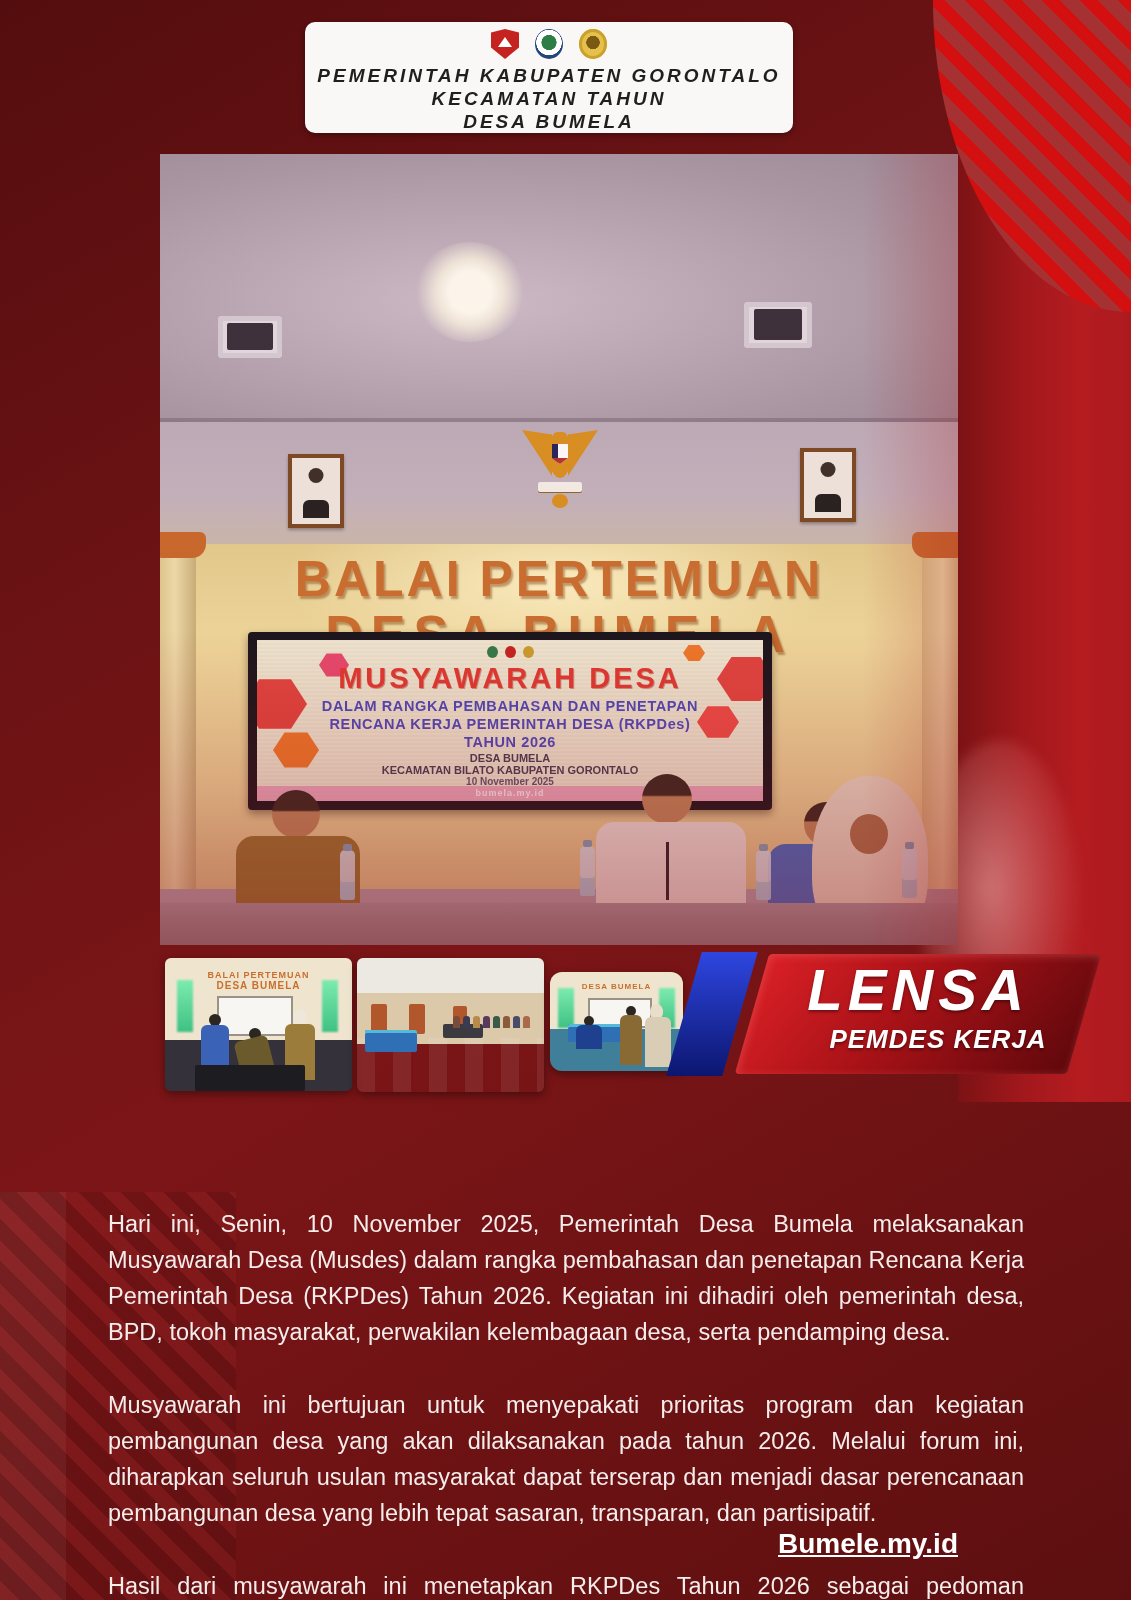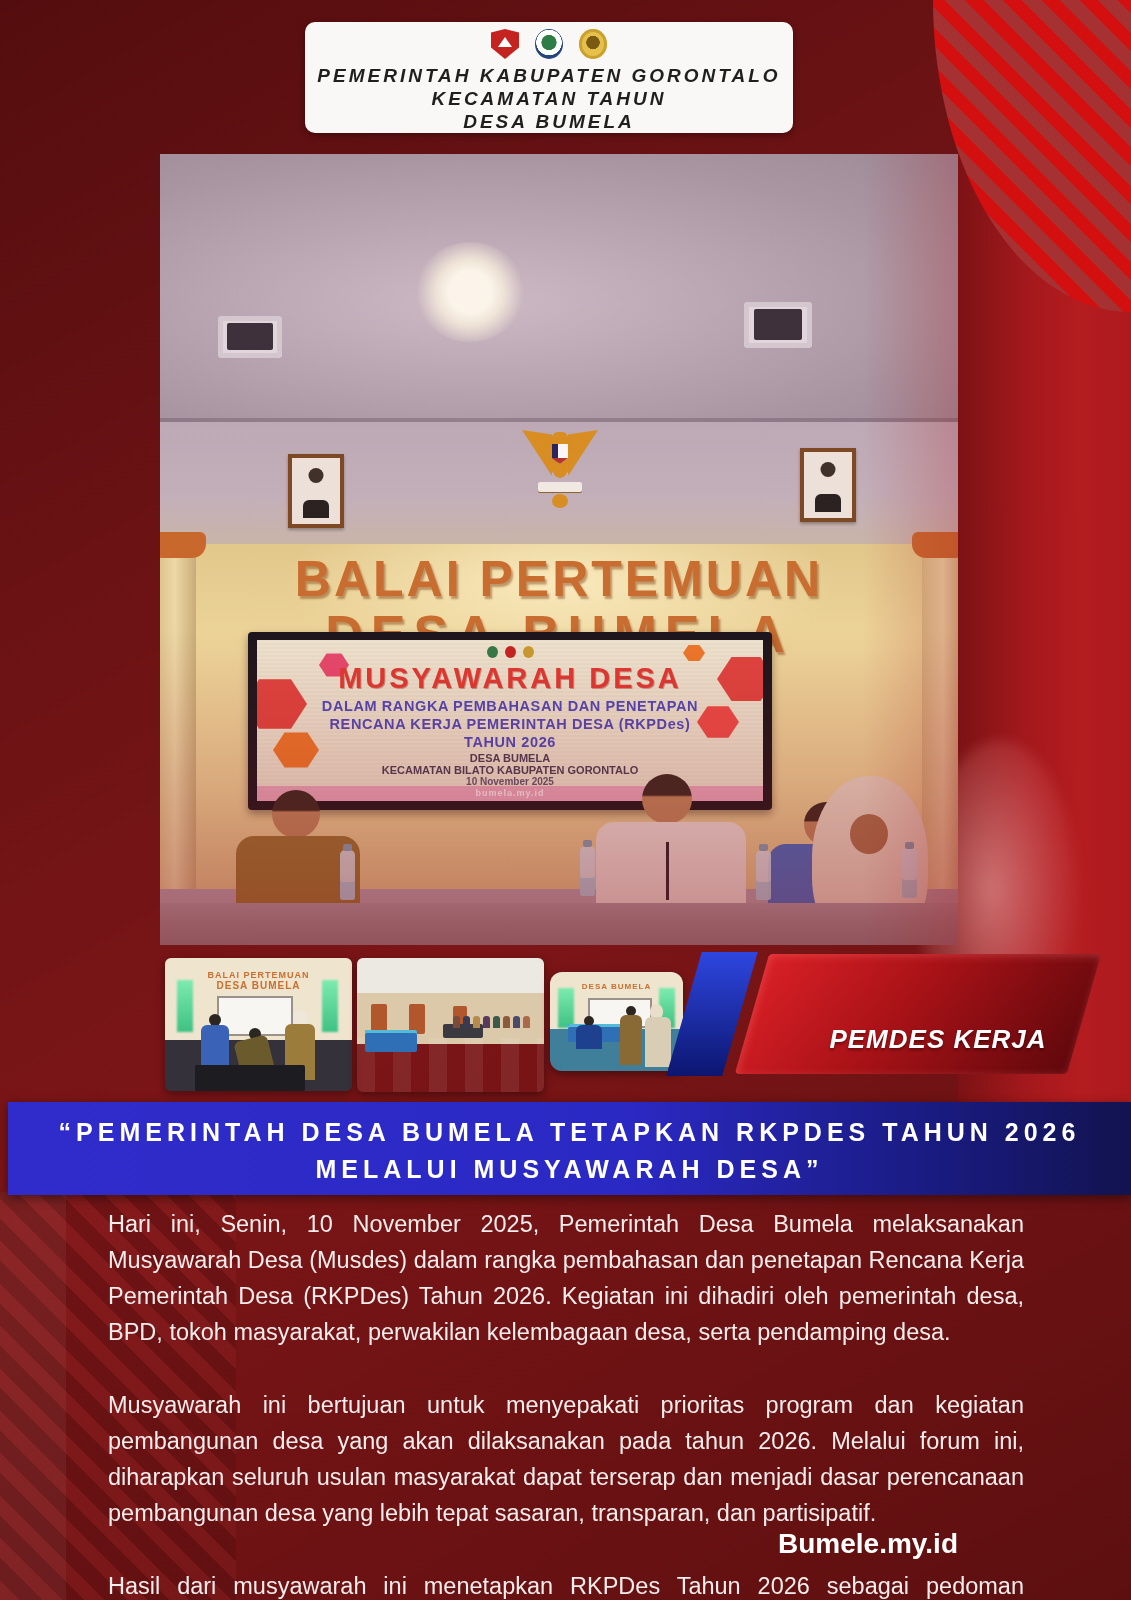--- a/index.html
+++ b/index.html
@@ -136,21 +136,21 @@
   
   .headline{left:8px;top:1102px;width:1123px;height:93px;
     background:linear-gradient(90deg,#2f2ccb 0%,#2b29c4 55%,#1a1b82 82%,#12134f 100%);
     box-shadow:0 3px 10px rgba(0,0,0,.45);text-align:center;color:#ffffff;}
   .headline div{font-weight:bold;font-size:25px;letter-spacing:5px;line-height:37px;}
   .headline .hl1{margin-top:12px;}
 
   
   .article{left:108px;top:1206px;width:916px;color:#f5ecec;font-size:23.5px;line-height:36px;text-align:justify;}
   .article p{margin:0 0 37px 0;}
-  .site{left:0;top:1528px;width:958px;text-align:right;color:#ffffff;font-size:28px;font-weight:bold;}
+  .site{left:0;top:1528px;width:958px;text-align:right;color:#ffffff;font-size:28px;font-weight:bold;text-decoration:underline;}
 </style>
 </head>
 <body>
 
 <div class="canvas">
 
   <div class="abs right-red-col"></div>
   <div class="abs lensa-glow"></div>
   <div class="abs stripes-corner"></div>
   <div class="abs bottom-stripes"></div>
@@ -300,27 +300,24 @@
     <div class="g-fig" style="left:26px;top:53px;width:26px;height:24px;background:#1f3f8f;"></div>
     <div class="g-fighead" style="left:76px;top:34px;width:10px;height:10px;background:#2c2620;"></div>
     <div class="g-fig" style="left:70px;top:43px;width:22px;height:50px;background:#8a6a34;"></div>
     <div class="g-fighead" style="left:100px;top:32px;width:13px;height:15px;background:#e9dec9;border-radius:50% 50% 42% 42%;"></div>
     <div class="g-fig" style="left:95px;top:45px;width:26px;height:50px;background:#d9cdb5;"></div>
   </div>
 
   <div class="abs lensa-wrap">
     <div class="lensa-blue"></div>
     <div class="lensa-red"></div>
+    <div class="lensa-title">LENSA</div>
     <div class="lensa-sub">PEMDES KERJA</div>
   </div>
 
-  <div class="abs headline">
-    <div class="hl1">“PEMERINTAH DESA BUMELA TETAPKAN RKPDES TAHUN 2026</div>
-    <div>MELALUI MUSYAWARAH DESA”</div>
-  </div>
 
   <div class="abs article">
     <p>Hari ini, Senin, 10 November 2025, Pemerintah Desa Bumela melaksanakan Musyawarah Desa (Musdes) dalam rangka pembahasan dan penetapan Rencana Kerja Pemerintah Desa (RKPDes) Tahun 2026. Kegiatan ini dihadiri oleh pemerintah desa, BPD, tokoh masyarakat, perwakilan kelembagaan desa, serta pendamping desa.</p>
     <p>Musyawarah ini bertujuan untuk menyepakati prioritas program dan kegiatan pembangunan desa yang akan dilaksanakan pada tahun 2026. Melalui forum ini, diharapkan seluruh usulan masyarakat dapat terserap dan menjadi dasar perencanaan pembangunan desa yang lebih tepat sasaran, transparan, dan partisipatif.</p>
     <p>Hasil dari musyawarah ini menetapkan RKPDes Tahun 2026 sebagai pedoman pelaksanaan pembangunan Desa Bumela ke depan.</p>
   </div>
 
   <div class="abs site">Bumele.my.id</div>
 
 </div>

